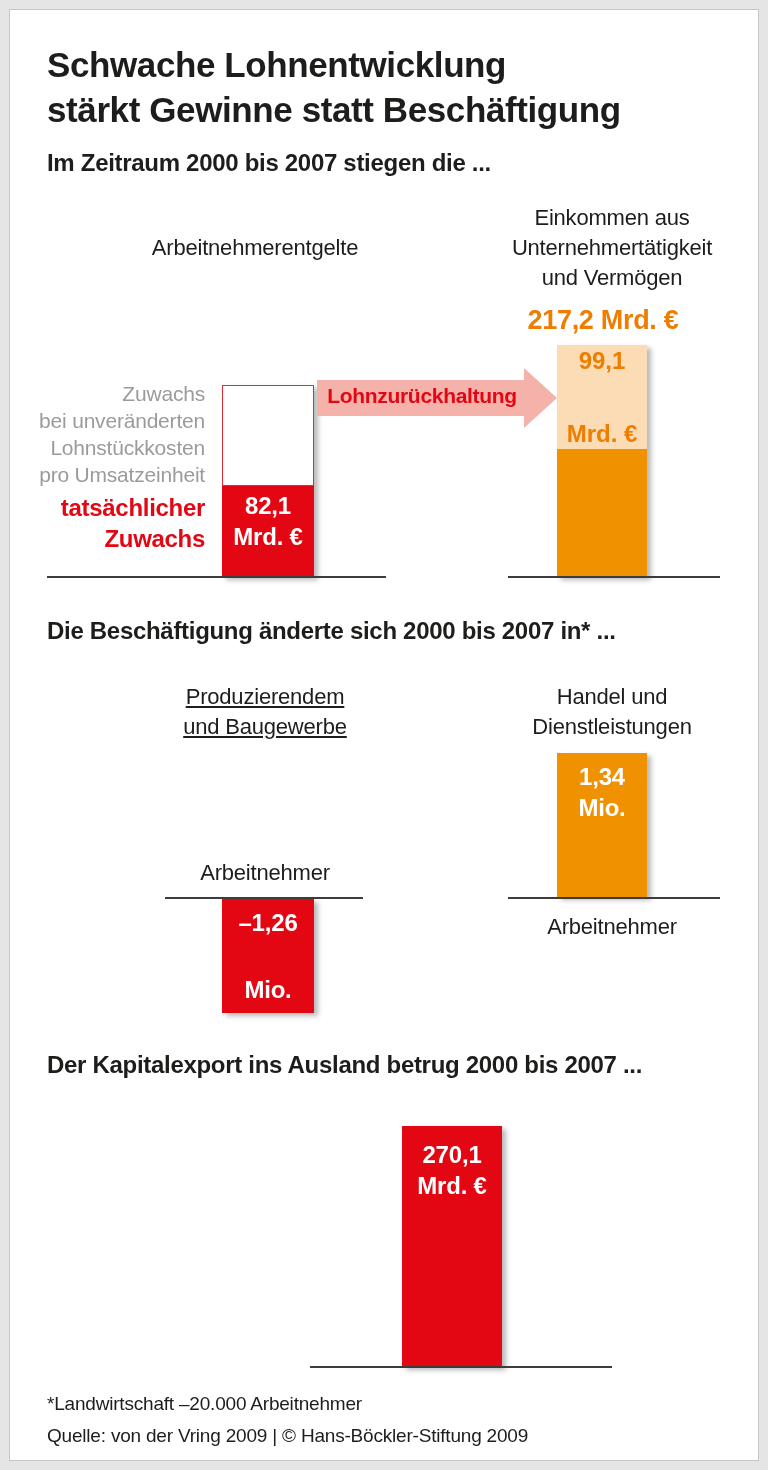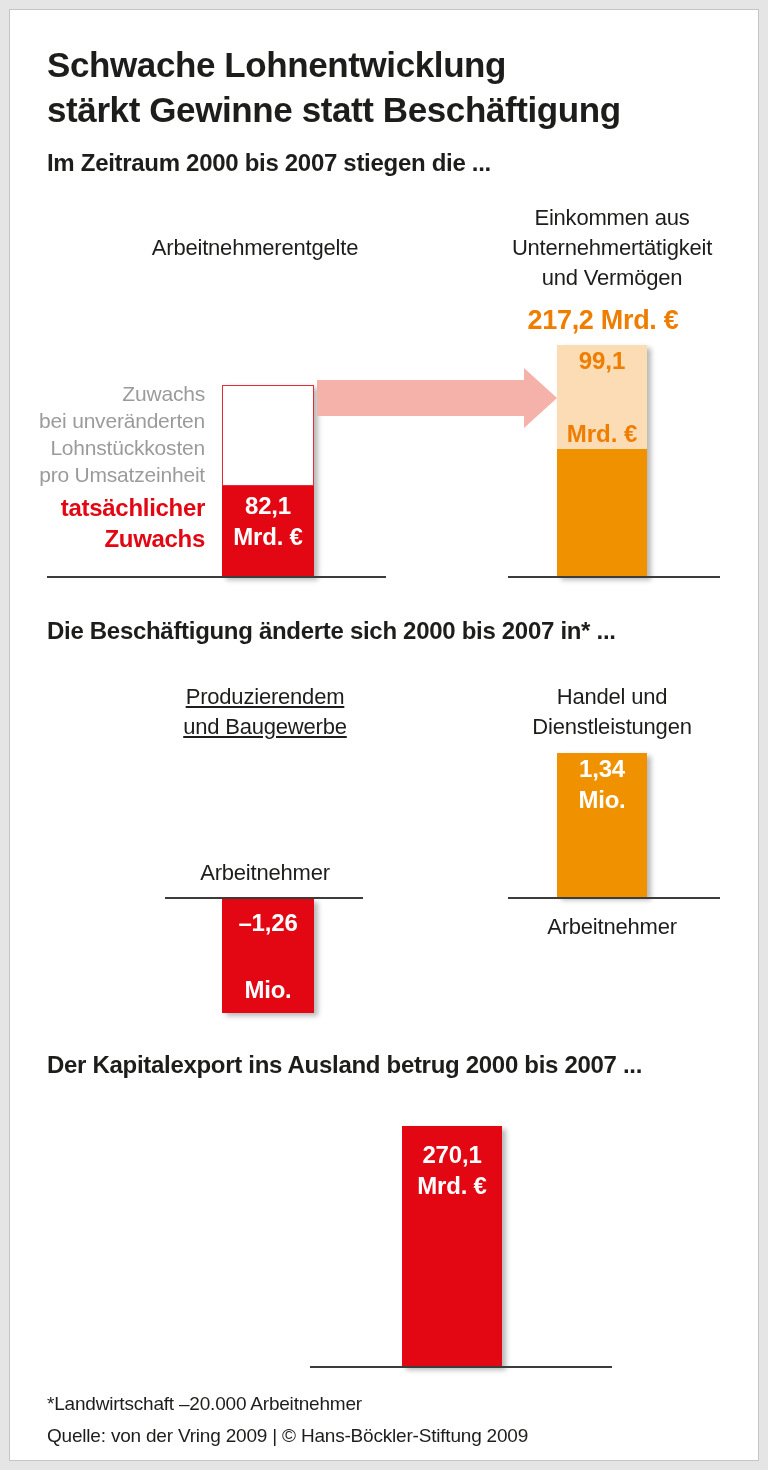--- a/index.html
+++ b/index.html
@@ -84,20 +84,21 @@
     <div style="box-sizing:border-box;width:92px;height:101px;background:#ffffff;border:1.5px solid rgba(227,6,19,0.85);"></div>
     <div class="flexcol" style="width:92px;height:91px;background:var(--red);justify-content:flex-start;padding-top:4px;box-sizing:border-box;">
       <div class="barval">82,1</div>
       <div class="barval">Mrd. €</div>
     </div>
   </div>
 
   <svg class="abs" style="left:317px;top:368px;" width="240" height="60" viewBox="0 0 240 60">
     <polygon points="0,12 207,12 207,0 240,30 207,60 207,48 0,48" fill="#F5B2AA"></polygon>
   </svg>
+  <div class="abs arrowlabel" style="left:320px;top:380px;width:204px;height:32px;">Lohnzurückhaltung</div>
 
   <div class="abs shadow" style="left:557px;top:345px;width:90px;height:232px;">
     <div class="flexcol" style="width:90px;height:104px;background:var(--peach);justify-content:space-between;">
       <div class="orangeval">99,1</div>
       <div class="orangeval">Mrd. €</div>
     </div>
     <div style="width:90px;height:128px;background:var(--orange);"></div>
   </div>
 
   <div class="abs baseline" style="left:47px;top:576px;width:339px;"></div>
@@ -107,21 +108,21 @@
 
   <div class="abs collabel" style="left:140px;top:682px;width:250px;text-decoration:underline;">
     <div>Produzierendem</div>
     <div>und Baugewerbe</div>
   </div>
   <div class="abs collabel" style="left:487px;top:682px;width:250px;">
     <div>Handel und</div>
     <div>Dienstleistungen</div>
   </div>
 
-  <div class="abs shadow flexcol" style="left:557px;top:753px;width:90px;height:144px;background:var(--orange);justify-content:flex-start;box-sizing:border-box;">
+  <div class="abs shadow flexcol" style="left:557px;top:753px;width:90px;height:144px;background:var(--orange);justify-content:flex-start;padding-top:8px;box-sizing:border-box;">
     <div class="barval">1,34</div>
     <div class="barval">Mio.</div>
   </div>
 
   <div class="abs collabel" style="left:140px;top:858px;width:250px;">Arbeitnehmer</div>
   <div class="abs baseline" style="left:165px;top:897px;width:198px;"></div>
   <div class="abs baseline" style="left:508px;top:897px;width:212px;"></div>
   <div class="abs collabel" style="left:487px;top:912px;width:250px;">Arbeitnehmer</div>
 
   <div class="abs shadow flexcol" style="left:222px;top:899px;width:92px;height:114px;background:var(--red);justify-content:flex-end;padding-bottom:8px;box-sizing:border-box;gap:36px;">

